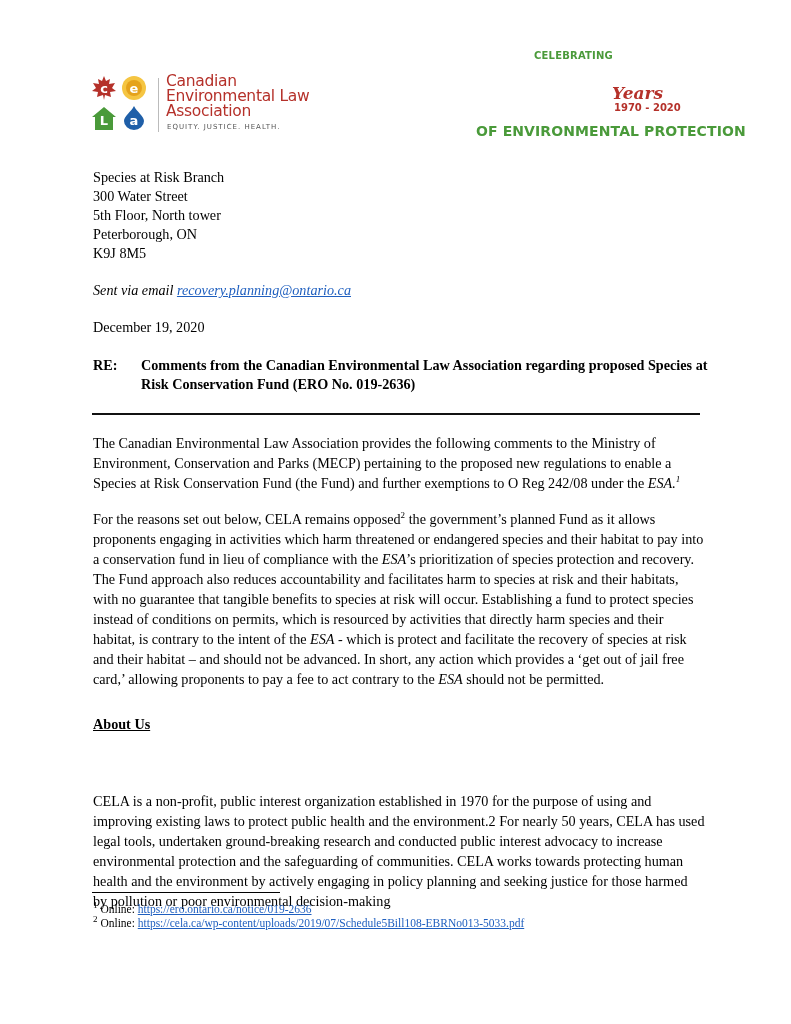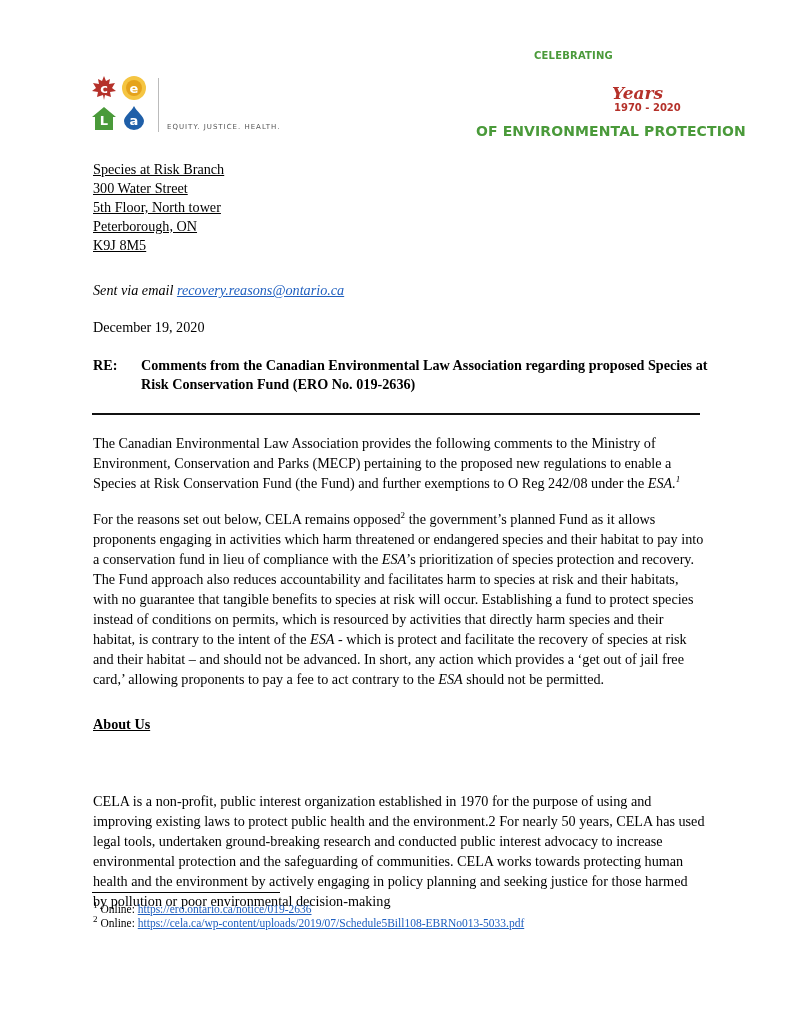--- a/index.html
+++ b/index.html
@@ -30,21 +30,21 @@
   .f-50 { position: absolute; left: 50px; top: 6px; font-family: "DejaVu Sans", sans-serif; font-weight: bold;
           font-size: 62px; line-height: 62px; color: #e5a21c; letter-spacing: -4px; }
   .f-years { position: absolute; left: 136px; top: 33px; font-family: "DejaVu Serif", serif; font-style: italic;
              font-weight: bold; font-size: 17px; color: #b5312a; }
   .f-range { position: absolute; left: 138px; top: 52px; font-family: "DejaVu Sans", sans-serif; font-weight: bold;
              font-size: 10px; color: #b5312a; white-space: nowrap; text-align: right; }
   .f-of { position: absolute; left: 0; top: 73px; font-family: "DejaVu Sans", sans-serif; font-weight: bold;
           font-size: 14px; color: #4a9a3a; white-space: nowrap; letter-spacing: 0.1px; }
 
   .line { font-size: 14.2px; line-height: 19px; white-space: nowrap; }
-  .addr { left: 93px; top: 160px; text-decoration: underline; }
+  .addr { left: 93px; top: 168px; }
   .sent { left: 93px; top: 281px; }
   .sent a { color: #1f5fbf; text-decoration: underline; }
   .date { left: 93px; top: 318px; }
   .re { left: 93px; top: 356px; font-weight: bold; font-size: 14.2px; line-height: 19px; }
   .re-label { position: absolute; left: 0; top: 0; }
   .re-text { position: absolute; left: 48px; top: 0; width: 570px; }
   .rule { left: 92px; top: 413px; width: 608px; height: 2px; background: #111; }
 
   .para { left: 93px; width: 612px; font-size: 14.2px; line-height: 20px; }
   .p1 { top: 433px; }
@@ -84,40 +84,45 @@
       <span style="position:relative;top:2px">L</span>
     </div>
     <div class="ic ic-a">
       <svg width="24" height="24" viewBox="0 0 24 24" style="position:absolute;left:0;top:0">
           <path d="M12 0 C15 6 22 10 22 15 A10 9 0 0 1 2 15 C2 10 9 6 12 0 Z" fill="#1f5fa8"></path>
         </svg>
       <span style="position:relative;top:2px">a</span>
     </div>
   </div>
   <div class="logo-divider"></div>
+  <div class="logo-name">
+    <div>Canadian</div>
+    <div>Environmental Law</div>
+    <div>Association</div>
+  </div>
   <div class="logo-tag">EQUITY. JUSTICE. HEALTH.</div>
 </div>
 
 <div class="abs fifty-logo">
   <div class="f-cel">CELEBRATING</div>
   <div class="f-years">Years</div>
   <div class="f-range">1970 - 2020</div>
   <div class="f-of">OF ENVIRONMENTAL PROTECTION</div>
 </div>
 
 <div class="abs addr">
   <div class="line">Species at Risk Branch</div>
   <div class="line">300 Water Street</div>
   <div class="line">5th Floor, North tower</div>
   <div class="line">Peterborough, ON</div>
   <div class="line">K9J 8M5</div>
 </div>
 
 <div class="abs sent line">
-  <em>Sent via email </em><em><a>recovery.reasons@ontario.ca</a></em>
+  <em>Sent via email </em><em><a>recovery.planning@ontario.ca</a></em>
 </div>
 
 <div class="abs date line">December 19, 2020</div>
 
 <div class="abs re">
   <div class="re-label">RE:</div>
   <div class="re-text">Comments from the Canadian Environmental Law Association regarding proposed Species at Risk Conservation Fund (ERO No. 019-2636)</div>
 </div>
 
 <div class="abs rule"></div>

